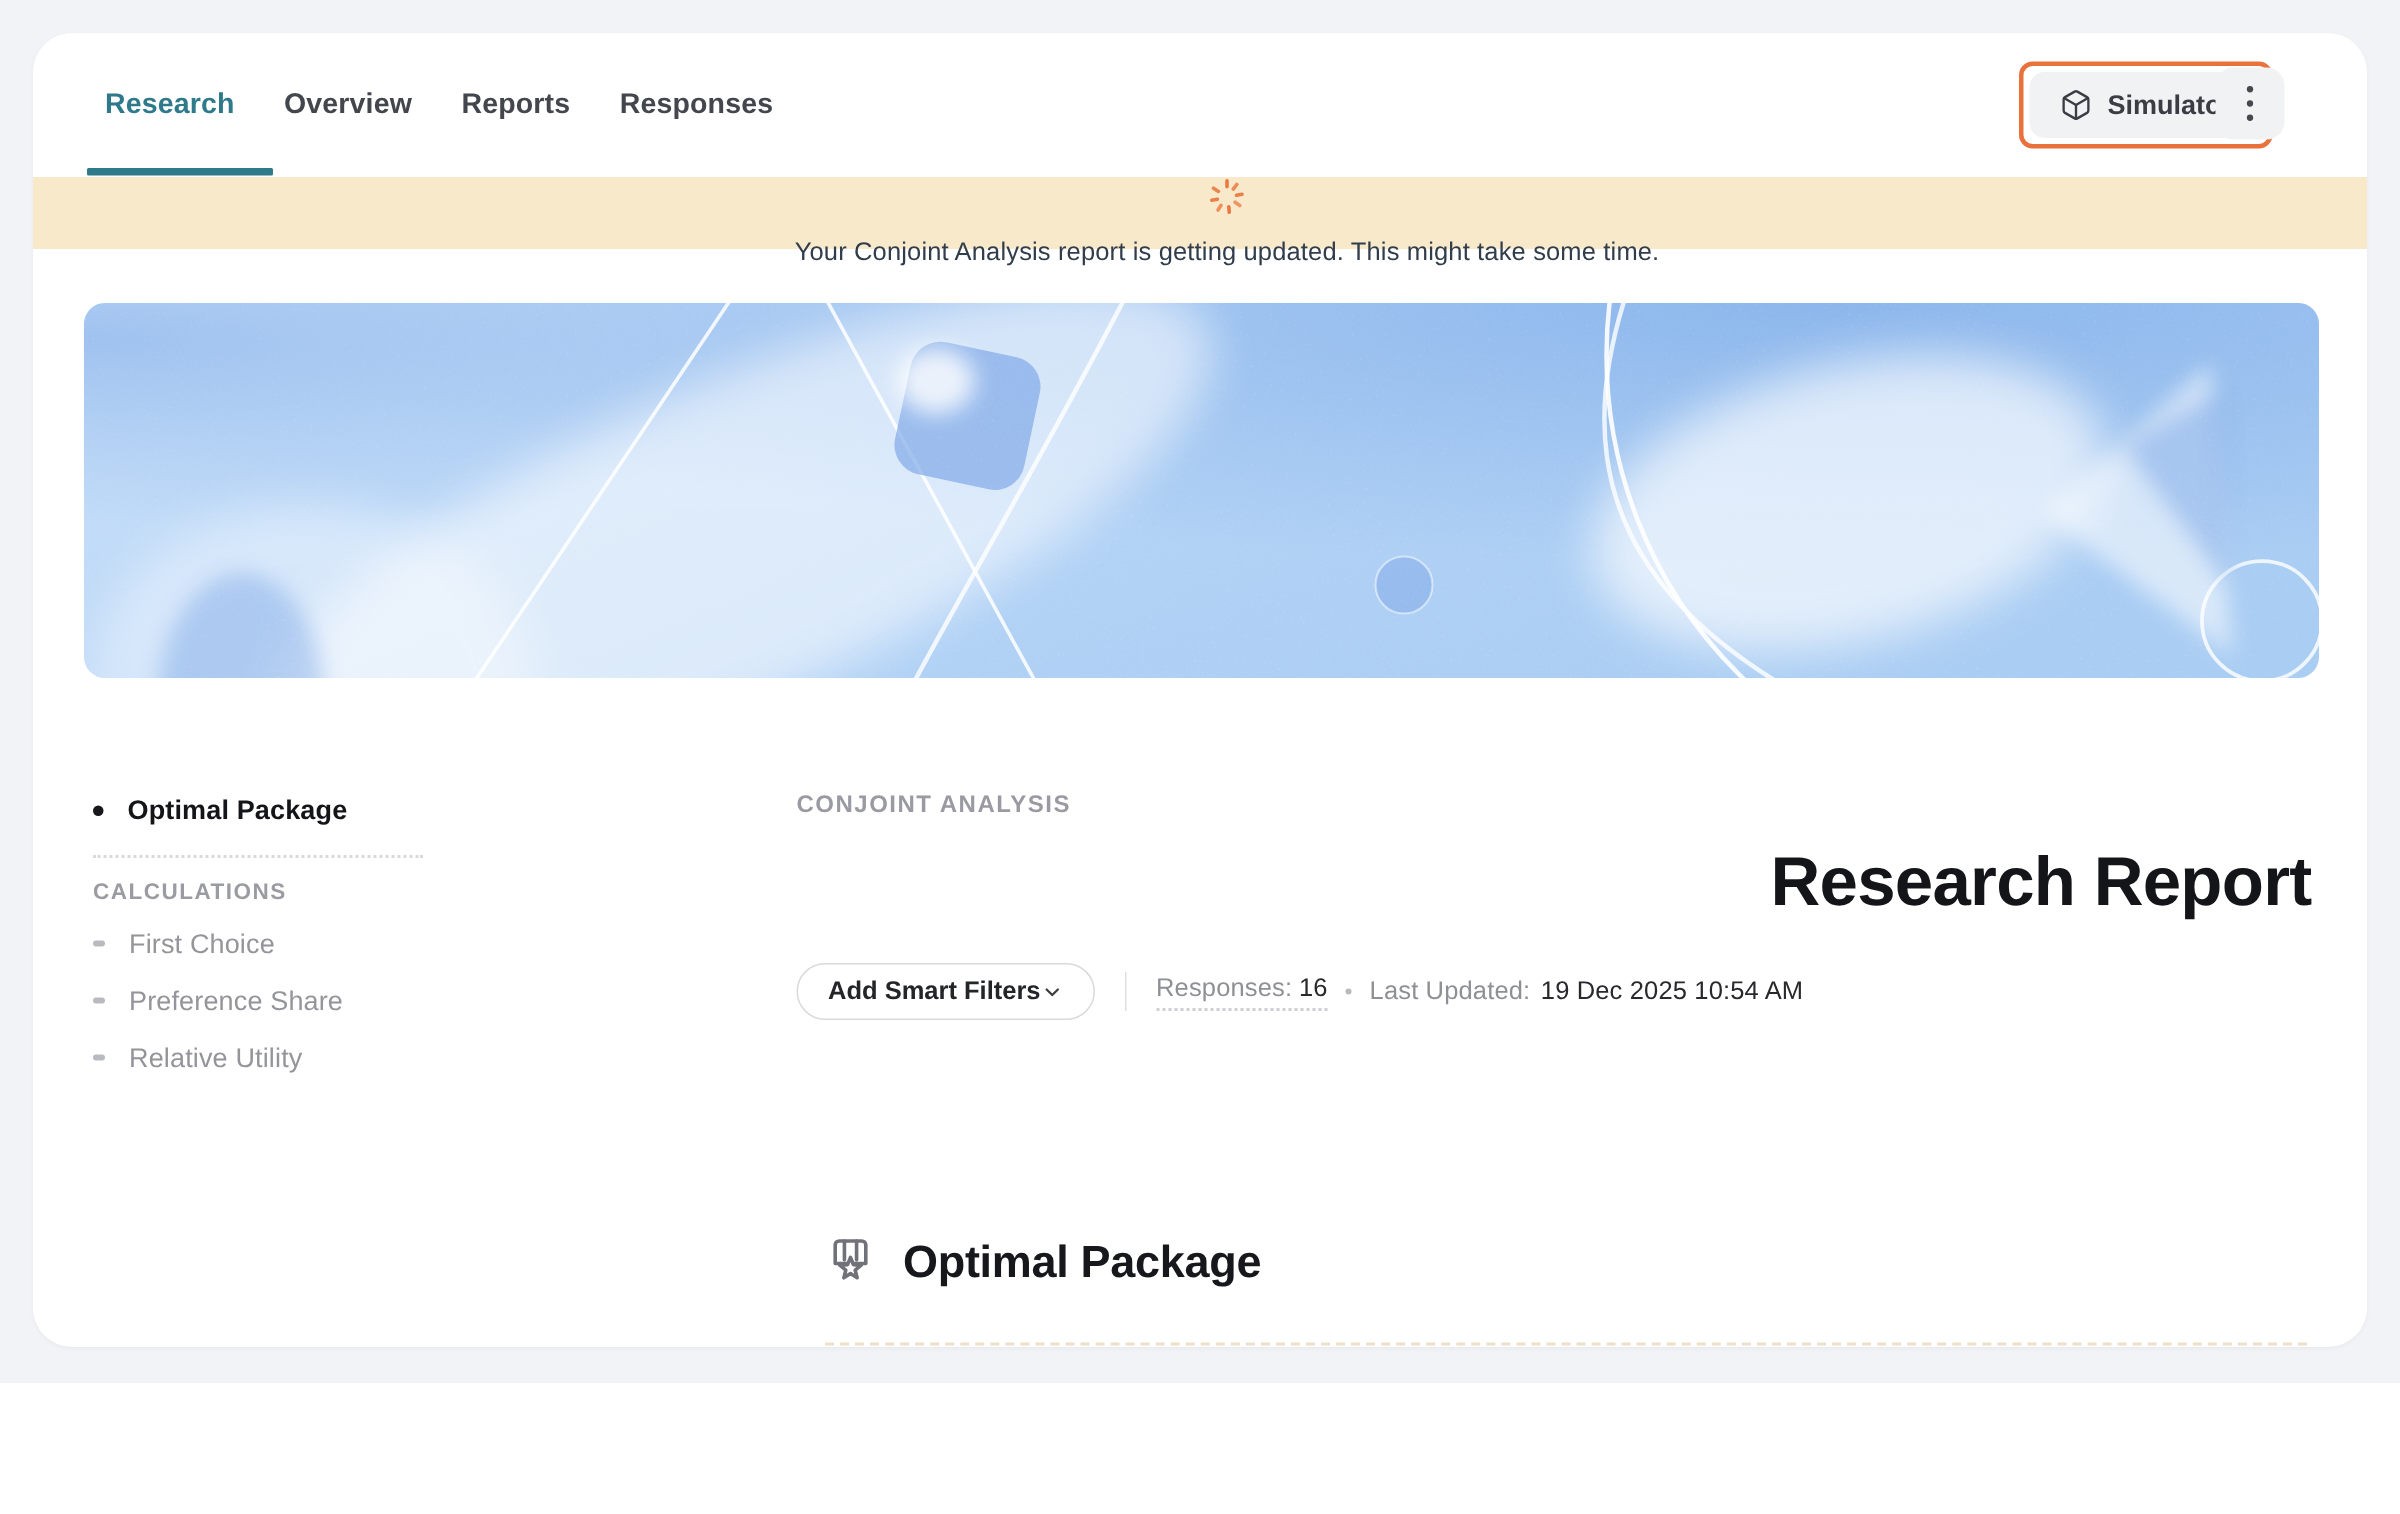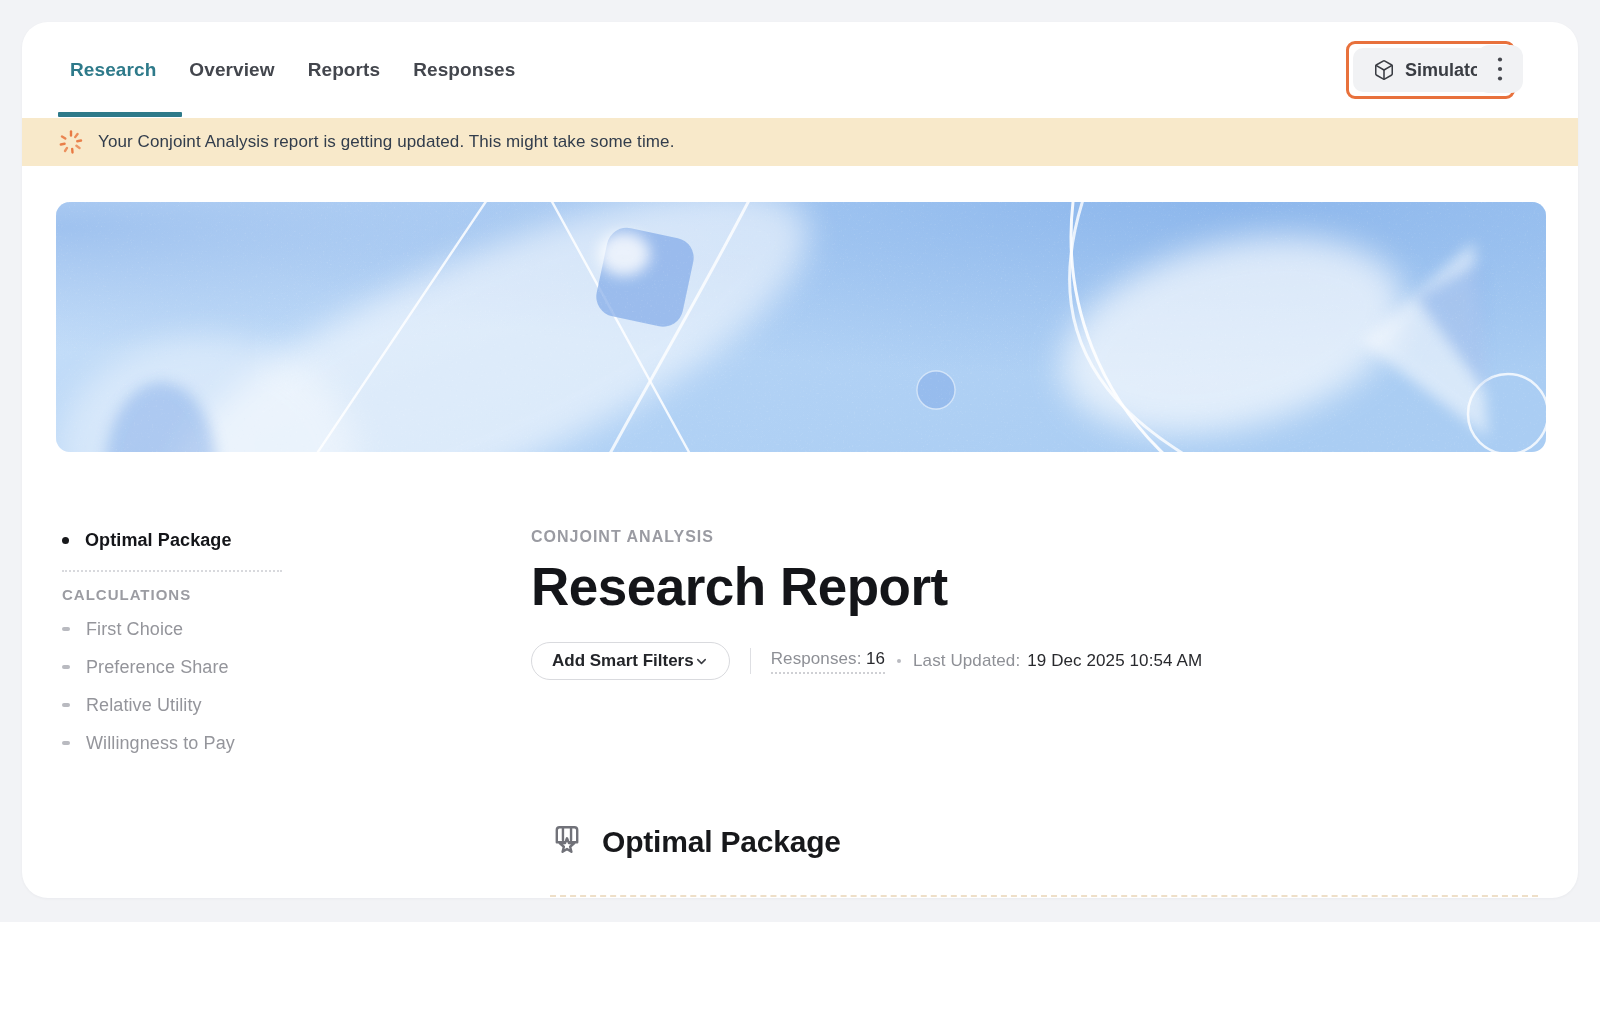--- a/index.html
+++ b/index.html
@@ -13,42 +13,42 @@
   .tabbar { position:absolute; left:0; top:0; width:100%; height:96px; display:flex; align-items:center; padding-left:48px; gap:33px; }
   .tab { font-size:19px; font-weight:700; color:#43464d; letter-spacing:.1px; cursor:pointer; }
   .tab.active { color:#2e7a8a;text-align:center; }
   .tab-underline { position:absolute; left:36px; top:90px; width:124px; height:5px; background:#2e7a8a; border-radius:1px; }
 
   .simulator-ring { position:absolute; left:1324px; top:19px; border:3px solid #e8713c; border-radius:9px; padding:4px; }
   .simulator-btn { display:flex; align-items:center; gap:10px; height:44px; padding:0 20px; background:#f1f2f4; border:none; border-radius:10px; font-family:inherit; font-size:18px; font-weight:700; color:#3a3d43; cursor:pointer; }
   .kebab-btn { position:absolute; left:1455px; top:23px; width:46px; height:48px; background:#f1f2f4; border:none; border-radius:12px; display:flex; align-items:center; justify-content:center; cursor:pointer; }
 
   
-  .notice { position:absolute; left:0; top:96px; width:100%; height:48px; background:#f8e9ca; display:flex; align-items:center; padding-left:36px; gap:14px; }
+  .notice { position:absolute; left:0; top:96px; width:100%; height:48px; background:#f8e9ca; display:flex; align-items:center; padding-left:36px; gap:14px;flex-direction:column; }
   .notice-text { font-size:17px; color:#323d4c; letter-spacing:.1px; }
 
   
   .hero { position:absolute; left:34px; top:180px; width:1490px; height:250px; border-radius:14px; overflow:hidden; }
   .hero svg { display:block; }
 
   
   .sidenav { position:absolute; left:40px; top:506px; width:420px; }
   .side-item { display:flex; align-items:center; height:24px; margin-bottom:14px; cursor:pointer; }
   .side-bullet { width:7px; height:7px; border-radius:4px; background:#b9bac0; margin-right:16px; flex:0 0 auto; }
   .side-bullet.dash { width:8px; height:4px; border-radius:2px; }
   .side-item.active .side-bullet { background:#17181b; width:7px; height:7px; }
   .side-label { font-size:18px; color:#94959b; letter-spacing:.1px; }
   .side-item.active .side-label { color:#141519; font-weight:700; }
   .side-divider { width:220px; border-top:2px dotted #d8d9dd; margin:18px 0 14px 0; }
   .side-section { font-size:15px; font-weight:700; letter-spacing:1px; color:#9b9ca2; height:20px; margin-bottom:11px; }
 
   
   .main { position:absolute; left:509px; top:506px; width:1010px; }
   .eyebrow { font-size:16px; font-weight:700; letter-spacing:1px; color:#9a9ba2; height:20px; }
-  .page-title { margin-top:12px; font-size:53px; line-height:54px; font-weight:800; letter-spacing:-.5px; color:#141519; }
+  .page-title { margin-top:12px; font-size:46px; line-height:54px; font-weight:800; letter-spacing:-.5px; color:#141519;text-align:right; }
   .meta-row { margin-top:28px; display:flex; align-items:center; }
   .filters-btn { display:flex; align-items:center; gap:0; height:38px; padding:0 20px; background:#ffffff; border:1px solid #d9dade; border-radius:19px; font-family:inherit; font-size:17px; font-weight:700; color:#232529; cursor:pointer; }
   .meta-sep { width:1px; height:26px; background:#dedfe3; margin:0 20px; }
   .meta-text { font-size:17px; letter-spacing:.1px; }
   .meta-label { color:#8e9096; }
   .meta-value { color:#28292d; }
   .responses-group { border-bottom:2px dotted #cfd0d4; padding-bottom:3px; cursor:pointer; }
   .meta-dot { width:4px; height:4px; border-radius:2px; background:#b9bac0; margin:0 12px; }
 
   
@@ -191,24 +191,20 @@
       <span class="side-label">First Choice</span>
     </div>
     <div class="side-item">
       <span class="side-bullet dash"></span>
       <span class="side-label">Preference Share</span>
     </div>
     <div class="side-item">
       <span class="side-bullet dash"></span>
       <span class="side-label">Relative Utility</span>
     </div>
-    <div class="side-item">
-      <span class="side-bullet dash"></span>
-      <span class="side-label">Willingness to Pay</span>
-    </div>
   </nav>
 
   <div class="main">
     <div class="eyebrow">CONJOINT ANALYSIS</div>
     <h1 class="page-title">Research Report</h1>
     <div class="meta-row">
       <button class="filters-btn">
         <span>Add Smart Filters</span>
         <span style="display:flex">
           <svg width="15" height="15" viewBox="0 0 24 24" fill="none" stroke="#3b3d43" stroke-width="2.4" stroke-linecap="round" stroke-linejoin="round">

